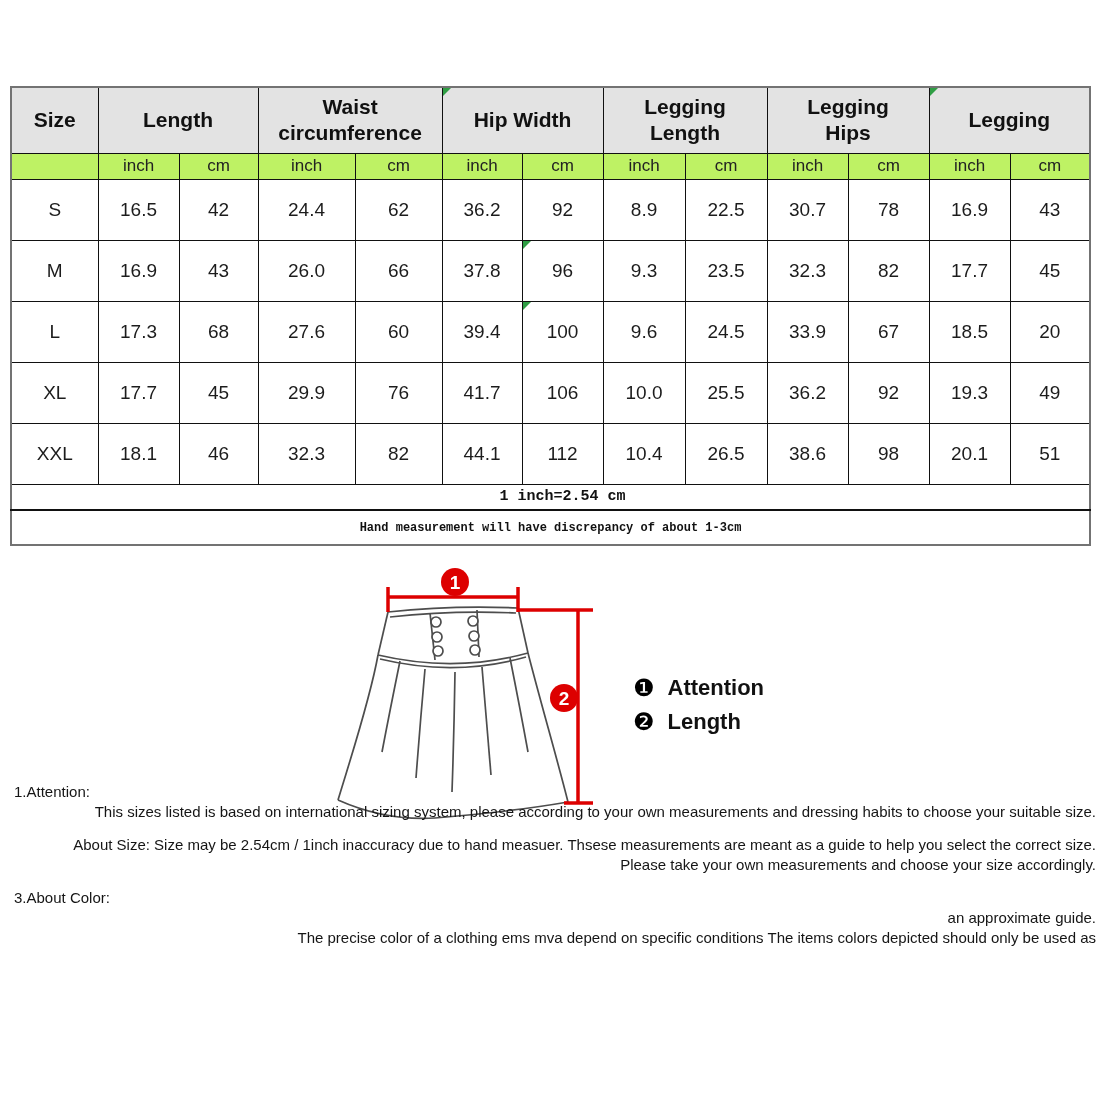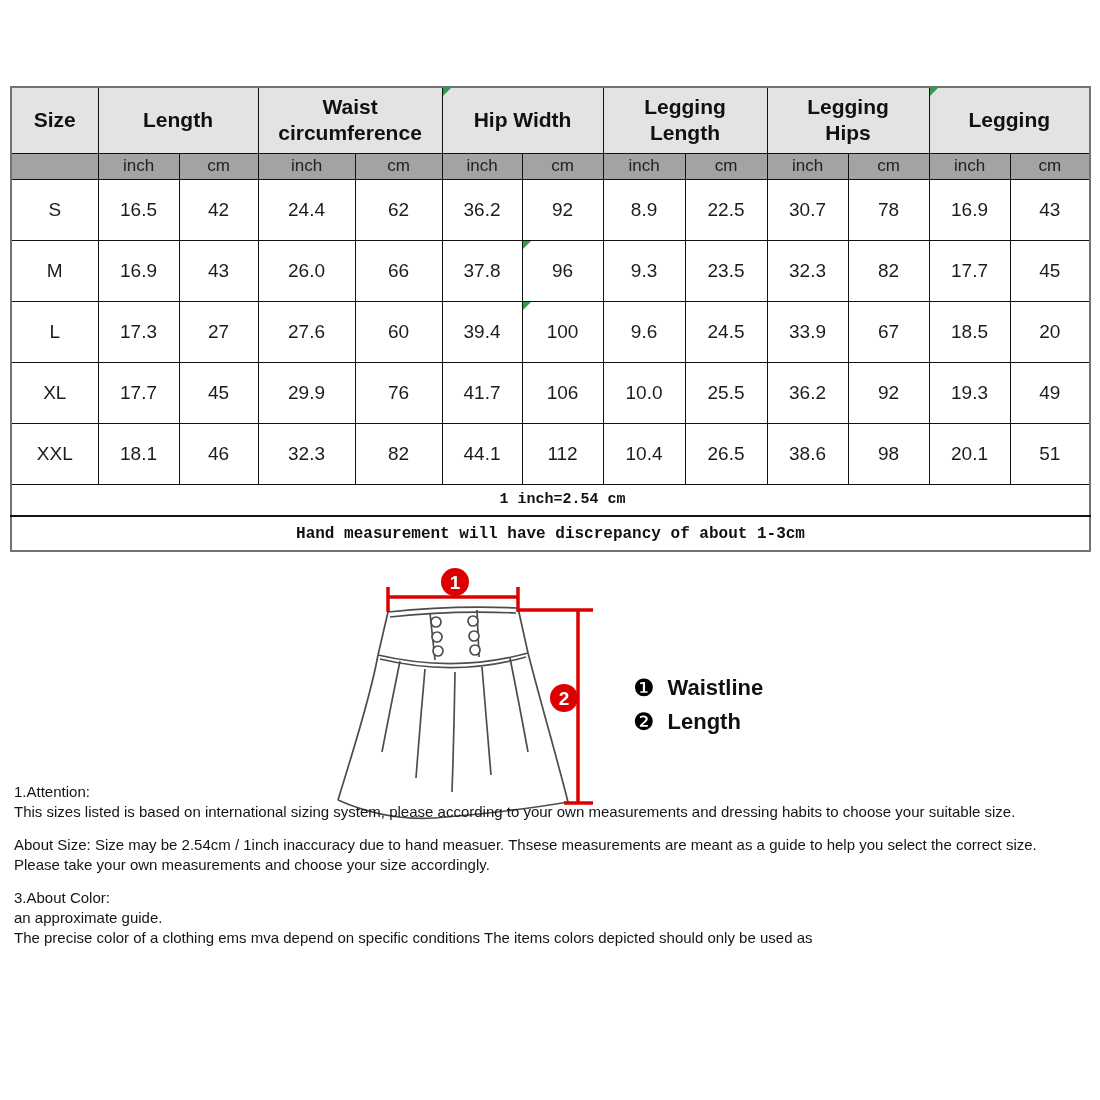--- a/index.html
+++ b/index.html
@@ -4,43 +4,43 @@
 <style>
   * { margin:0; padding:0; box-sizing:border-box; }
   html,body { width:1100px; height:1100px; background:#ffffff; font-family:"Liberation Sans", sans-serif; }
   #stage { position:relative; width:1100px; height:1100px; background:#ffffff; overflow:hidden; }
 
   
   #chart-wrap { position:absolute; left:10px; top:86px; }
   table.size-chart { border-collapse:collapse; table-layout:fixed; width:1079px; border:2px solid #737373; }
   table.size-chart td, table.size-chart th { border:1.5px solid #111; text-align:center; vertical-align:middle; overflow:hidden; }
   tr.hdr th { background:#e3e3e3; font-weight:bold; font-size:21px; color:#111; line-height:1.25; height:66px; }
-  tr.units td { background:#a3a3a3; font-weight:normal; font-size:17px; color:#222; height:26px; }
+  tr.units td { background:#bef264; font-weight:normal; font-size:17px; color:#222; height:26px; }
   tr.data td { background:#fff; font-size:19px; color:#1c1c1c; height:61px; font-weight:normal; }
   tr.note td { background:#fff; font-family:"Liberation Mono","DejaVu Sans Mono",monospace; font-weight:bold; color:#111; }
-  tr.note1 td { font-size:15px; height:32px;padding-left:24px; }
-  tr.note2 td { font-size:16px; height:35px; border-top:2.5px solid #111; }
+  tr.note1 td { font-size:15px; height:26px;padding-left:24px; }
+  tr.note2 td { font-size:12px; height:35px; border-top:2.5px solid #111; }
 
   
   .gt { position:relative; }
   .gt::before { content:""; position:absolute; top:0; left:0; width:0; height:0;
                 border-top:8px solid #2f9e44; border-right:8px solid transparent; }
 
   
   #diagram { position:absolute; left:330px; top:560px; width:460px; height:272px; }
   #legend { position:absolute; left:633px; top:671px; }
   .legend-row { display:flex; align-items:center; gap:13px; height:34px; }
   .legend-marker { font-family:"DejaVu Sans", sans-serif; font-size:24px; color:#000; line-height:1; }
   .legend-label { font-size:22px; font-weight:bold; color:#111; }
 
   
   #footnotes { position:absolute; left:14px; top:782px; width:1082px; color:#151515; }
   .fn-sec { margin-bottom:13px; }
   .fn-heading { font-size:15px; line-height:20px; }
-  .fn-line { font-size:15px; line-height:20px; }
+  .fn-line { font-size:15px; line-height:20px;text-align:right; }
 </style>
 </head>
 <body>
 
 <div id="stage">
 
   <div id="chart-wrap">
     <table class="size-chart">
       <colgroup>
         <col style="width:87px">
@@ -108,21 +108,21 @@
         <td>9.3</td>
         <td>23.5</td>
         <td>32.3</td>
         <td>82</td>
         <td>17.7</td>
         <td>45</td>
       </tr>
       <tr class="data">
         <td>L</td>
         <td>17.3</td>
-        <td>27</td>
+        <td>68</td>
         <td>27.6</td>
         <td>60</td>
         <td>39.4</td>
         <td class="gt">100</td>
         <td>9.6</td>
         <td>24.5</td>
         <td>33.9</td>
         <td>67</td>
         <td>18.5</td>
         <td>20</td>
@@ -216,21 +216,21 @@
       <circle cx="125" cy="22" r="14" fill="#dd0000"></circle>
       <text x="125" y="29" text-anchor="middle" font-size="19" font-weight="bold" fill="#ffffff" font-family="Liberation Sans, sans-serif">1</text>
       <circle cx="234" cy="138" r="14" fill="#dd0000"></circle>
       <text x="234" y="145" text-anchor="middle" font-size="19" font-weight="bold" fill="#ffffff" font-family="Liberation Sans, sans-serif">2</text>
     </g>
   </svg>
 
   <div id="legend">
     <div class="legend-row">
       <span class="legend-marker">❶</span>
-      <span class="legend-label">Waistline</span>
+      <span class="legend-label">Attention</span>
     </div>
     <div class="legend-row">
       <span class="legend-marker">❷</span>
       <span class="legend-label">Length</span>
     </div>
   </div>
 
   <div id="footnotes">
     <div class="fn-sec">
       <div class="fn-heading">1.Attention:</div>

